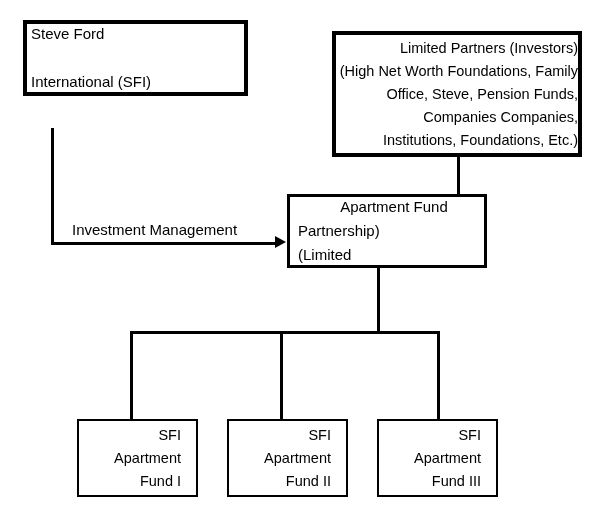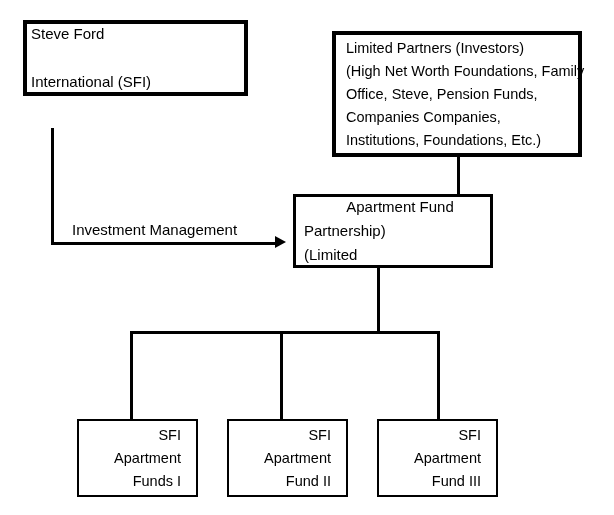--- a/index.html
+++ b/index.html
@@ -45,38 +45,37 @@
     gap: 24px;
   }
 
   
   #node-lp {
     left: 332px;
     top: 31px;
     width: 250px;
     height: 126px;
     border: 4px solid #000000;
-    text-align: left;
+    text-align: right;
     font-size: 14.5px;
     line-height: 23px;
-    padding: 0 10px;
+    padding: 0 0;
   }
 
   
   #node-fund {
     left: 287px;
     top: 194px;
     width: 200px;
     height: 74px;
     border: 3px solid #000000;
     text-align: left;
     font-size: 15px;
     line-height: 24px;
     padding: 0 8px;
-    margin-left: 6px;
   }
   #node-fund .line-1 {
     text-align: center;
     padding-left: 14px;
   }
 
   
   .child-node {
     top: 419px;
     width: 121px;
@@ -195,21 +194,21 @@
 
   <div class="node" id="node-fund">
     <span class="line line-1">Apartment Fund</span>
     <span class="line line-3">Partnership)</span>
     <span class="line line-2">(Limited</span>
   </div>
 
   <div class="node child-node" id="node-fund-1">
     <span class="line line-1">SFI</span>
     <span class="line line-2">Apartment</span>
-    <span class="line line-3">Funds I</span>
+    <span class="line line-3">Fund I</span>
   </div>
 
   <div class="node child-node" id="node-fund-2">
     <span class="line line-1">SFI</span>
     <span class="line line-2">Apartment</span>
     <span class="line line-3">Fund II</span>
   </div>
 
   <div class="node child-node" id="node-fund-3">
     <span class="line line-1">SFI</span>

